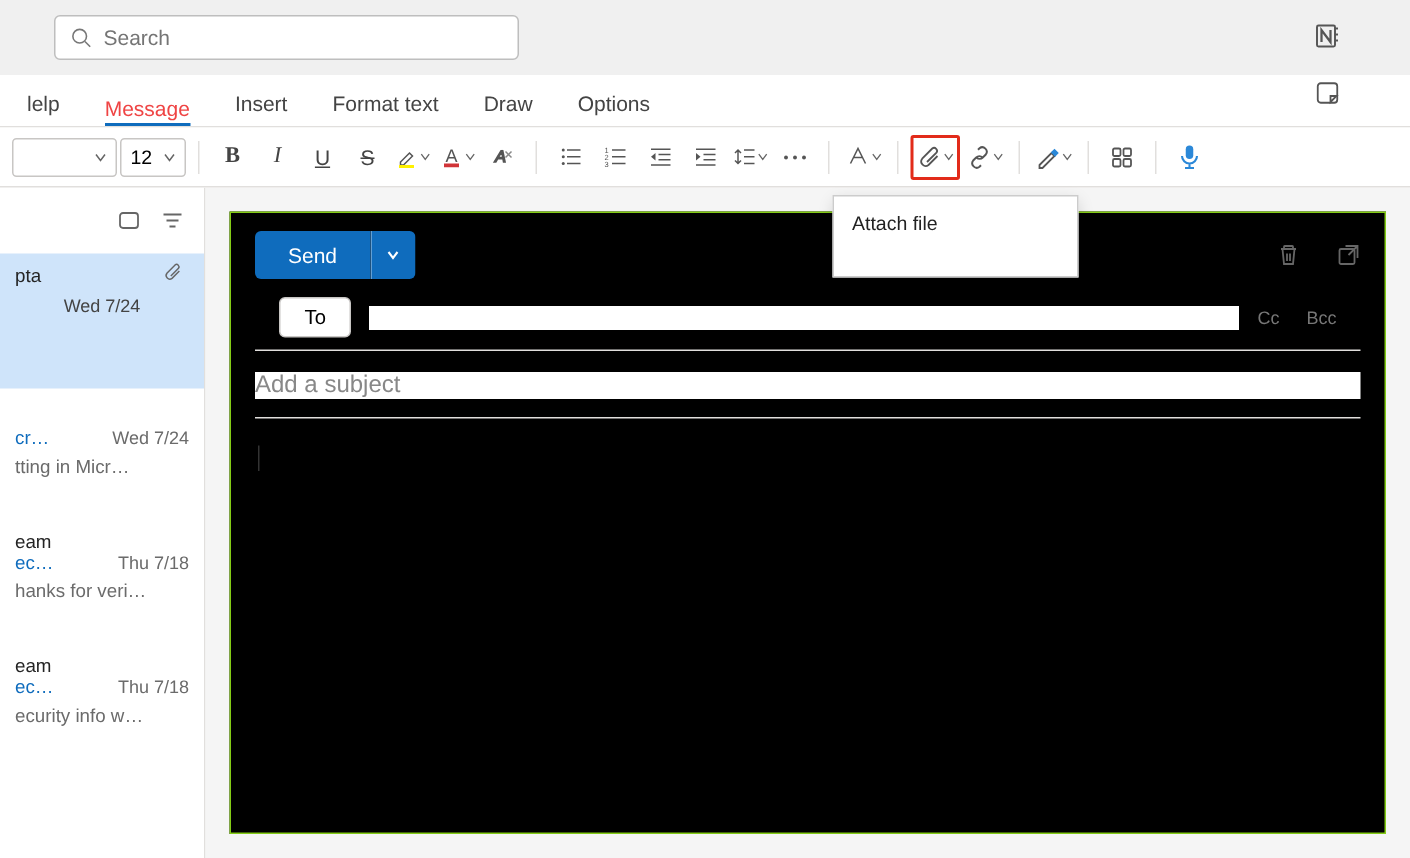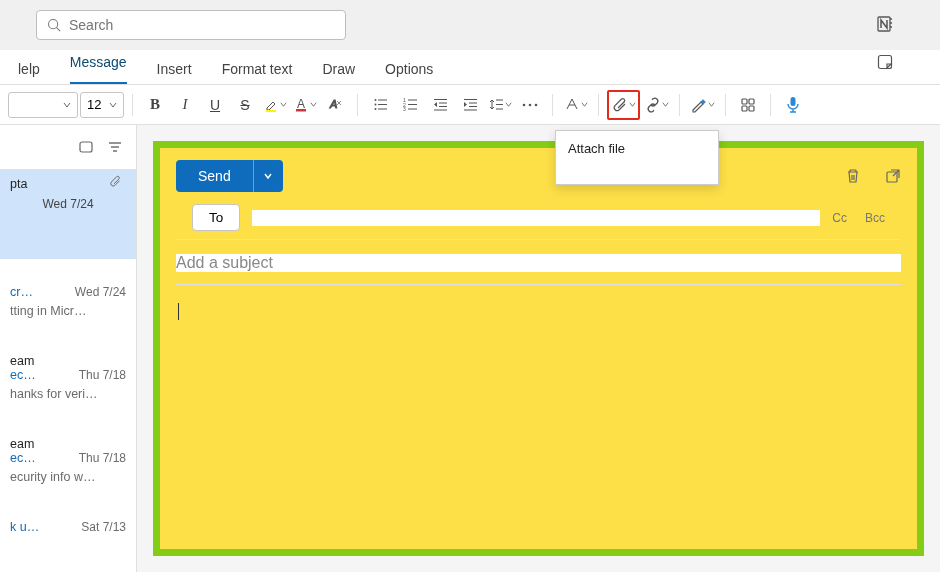--- a/index.html
+++ b/index.html
@@ -7,21 +7,21 @@
   .titlebar { height: 50px; background: #f0f0f0; display: flex; align-items: center; padding: 0 10px; gap: 14px; }
   .search-wrap { margin-left: 26px; width: 310px; height: 30px; background: #fff; border: 1px solid #bebebe; border-radius: 4px; display: flex; align-items: center; padding: 0 10px; gap: 8px; color: #6b6b6b; }
   .search-wrap input { border: none; outline: none; flex: 1; font-size: 14px; }
   .titlebar-right { margin-left: auto; display: flex; align-items: center; gap: 20px; color: #555; flex-direction: column; }
   .meet-now { display: flex; align-items: center; gap: 8px; font-size: 14px; color: #333; }
   .icon { display: inline-flex; align-items: center; justify-content: center; }
   .icon svg { overflow: visible; }
   
   .tabbar { height: 35px; background: #fff; display: flex; align-items: flex-end; padding: 0 18px; gap: 30px; border-bottom: 1px solid #e1dfdd; }
   .tab { font-size: 14px; color: #444; padding-bottom: 7px; cursor: pointer; }
-  .tab.active { color: #0c4a6e; border-bottom: 2px solid #0f6cbd; padding-bottom: 12px; font-weight: 500; }
+  .tab.active { color: #ef4444; border-bottom: 2px solid #0f6cbd; padding-bottom: 2px; font-weight: 500; }
   
   .ribbon { height: 40px; background: #fff; display: flex; align-items: center; padding: 0 8px; gap: 2px; border-bottom: 1px solid #e1dfdd; position: relative; }
   .rbtn { min-width: 28px; height: 30px; display: inline-flex; align-items: center; justify-content: center; color: #444; border-radius: 3px; cursor: pointer; padding: 0 3px; position: relative; }
   .rbtn.split { padding-right: 2px; }
   .caret { margin-left: 1px; }
   .rsep { width: 1px; height: 22px; background: #e1dfdd; margin: 0 6px; }
   .font-size-sel { width: 44px; height: 26px; border: 1px solid #c8c6c4; border-radius: 3px; display: flex; align-items: center; padding: 0 6px; font-size: 13px; background: #fff; justify-content: space-between; }
   .font-name-sel { width: 70px; height: 26px; border: 1px solid #c8c6c4; border-radius: 3px; display: flex; align-items: center; padding: 0 6px; font-size: 13px; background: #fff; justify-content: flex-end; }
   .highlight-red { border: 2px solid #e22b1a; border-radius: 2px; }
   
@@ -37,21 +37,21 @@
   .msg-item { padding: 8px 10px 10px; border-bottom: 0; font-size: 12.5px; color: #444; cursor: pointer; position: relative; }
   .msg-item.selected { background: #cfe4fa; }
   .msg-from { color: #242424; text-overflow: ellipsis; overflow: hidden; white-space: nowrap; }
   .msg-link { color: #0f6cbd; text-overflow: ellipsis; overflow: hidden; white-space: nowrap; display: inline-block; max-width: 56px; }
   .msg-date { position: absolute; right: 10px; color: #6b6b6b; font-size: 12px; }
   .msg-preview { color: #6b6b6b; text-overflow: ellipsis; overflow: hidden; white-space: nowrap; margin-top: 2px; }
   .msg-sep { height: 18px; }
   .selected-date { display: block; text-align: center; margin-top: 6px; color: #444; font-size: 12px; }
   
   .compose { flex: 1; background: #f5f5f5; padding: 16px; }
-  .compose-card { background: #fde047; height: 100%; border: 7px solid #84cc16; position: relative; }
+  .compose-card { background: #000000; height: 100%; border: 1px solid #84cc16; position: relative; }
   .compose-head { height: 56px; display: flex; align-items: center; padding: 0 16px; gap: 10px; }
   .send-group { display: flex; height: 32px; }
   .send-btn { background: #0f6cbd; color: #fff; border: none; padding: 0 22px; border-radius: 4px 0 0 4px; font-size: 14px; cursor: pointer; }
   .send-drop { background: #0f6cbd; border: none; width: 30px; border-radius: 0 4px 4px 0; border-left: 1px solid rgba(255,255,255,.35); cursor: pointer; display: flex; align-items: center; justify-content: center; }
   .compose-actions { margin-left: auto; display: flex; gap: 24px; color: #666; }
   .to-row { display: flex; align-items: center; padding: 0 16px 8px; gap: 12px; border-bottom: 1px solid #e1dfdd; margin: 0 16px; }
   .to-btn { border: 1px solid #c8c6c4; background: #fff; padding: 5px 16px; border-radius: 4px; font-size: 13.5px; cursor: pointer; }
   .to-input { flex: 1; border: none; outline: none; font-size: 14px; }
   .ccbcc { margin-left: auto; display: flex; gap: 18px; font-size: 12px; color: #777; }
   .subject-row { margin: 0 16px; padding: 14px 0 12px; border-bottom: 1px solid #e1dfdd; text-decoration: underline; }
@@ -363,25 +363,20 @@
     <div class="msg-sep"></div>
 
     <div class="msg-item">
       <div class="msg-from">eam</div>
       <span class="msg-link">ec…</span>
       <span class="msg-date">Thu 7/18</span>
       <div class="msg-preview">ecurity info w…</div>
     </div>
     <div class="msg-sep"></div>
 
-    <div class="msg-item">
-      <span class="msg-link">k u…</span>
-      <span class="msg-date">Sat 7/13</span>
-      <div class="msg-preview"></div>
-    </div>
   </div>
 
   <div class="compose">
     <div class="compose-card">
       <div class="compose-head">
         <div class="send-group">
           <button class="send-btn">Send</button>
           <button class="send-drop">
             <svg width="10" height="10" viewBox="0 0 10 10">
                 <path d="M2 3 L5 7 L8 3" fill="none" stroke="#fff" stroke-width="1.4"></path>

